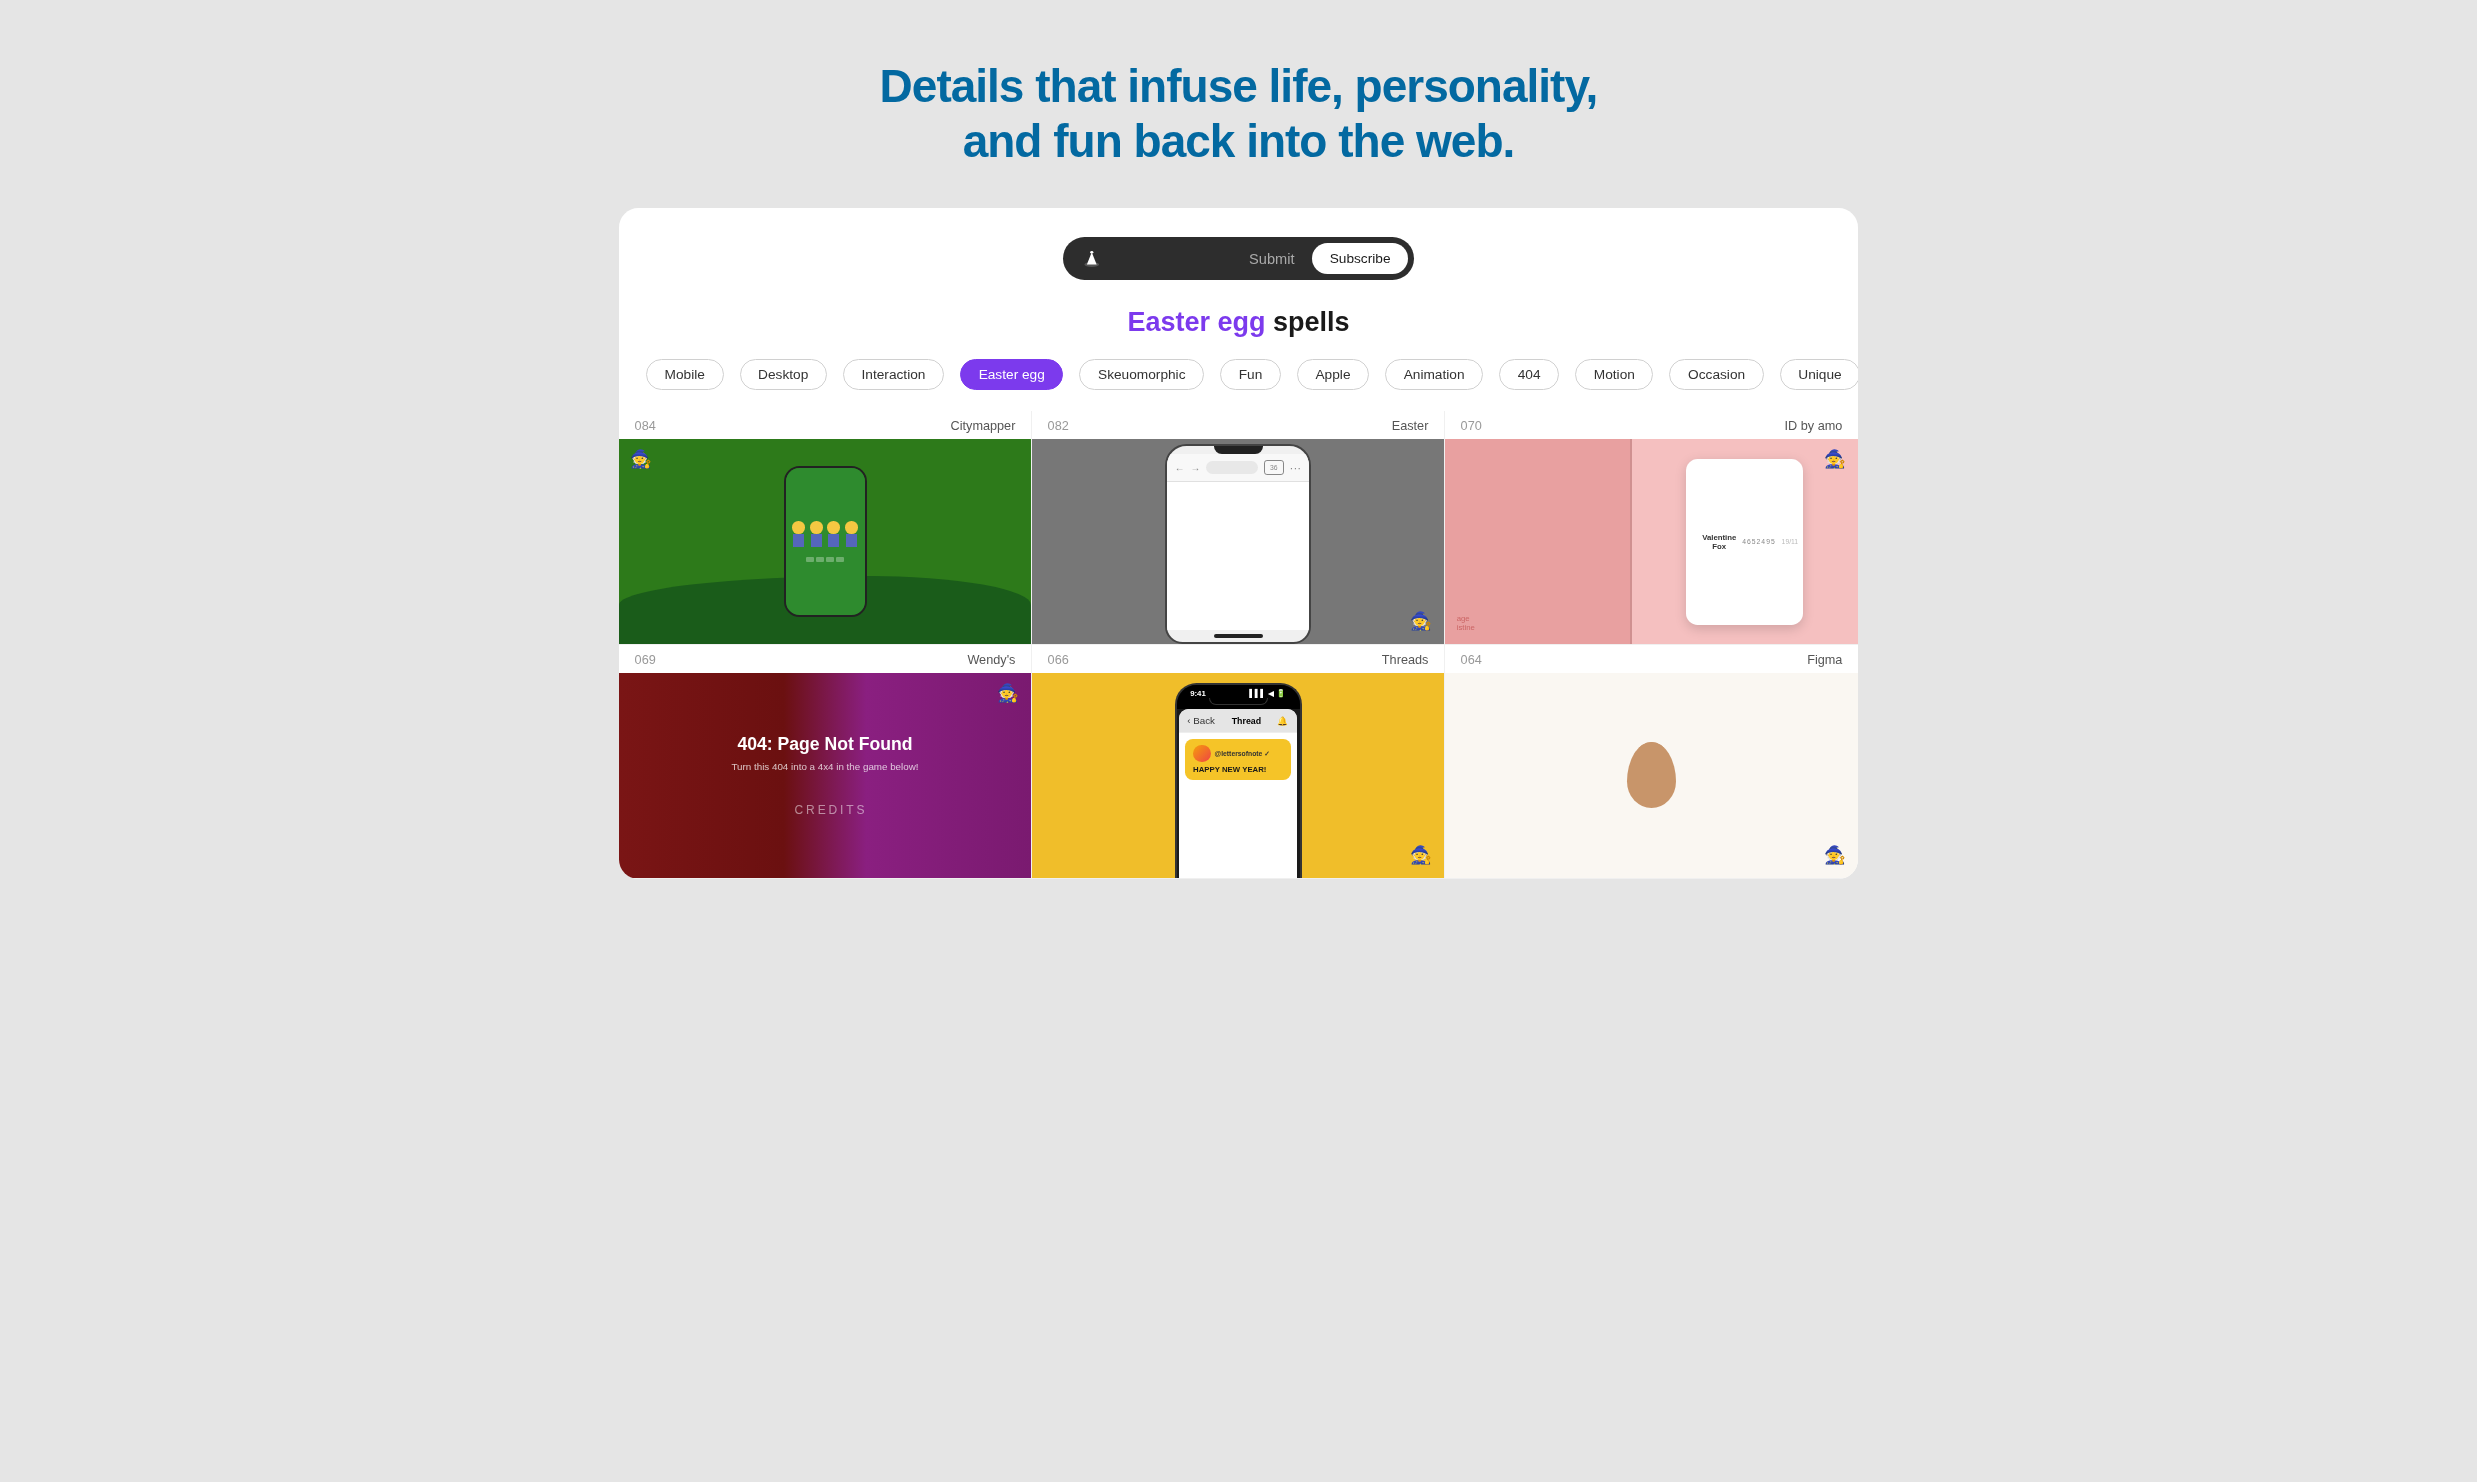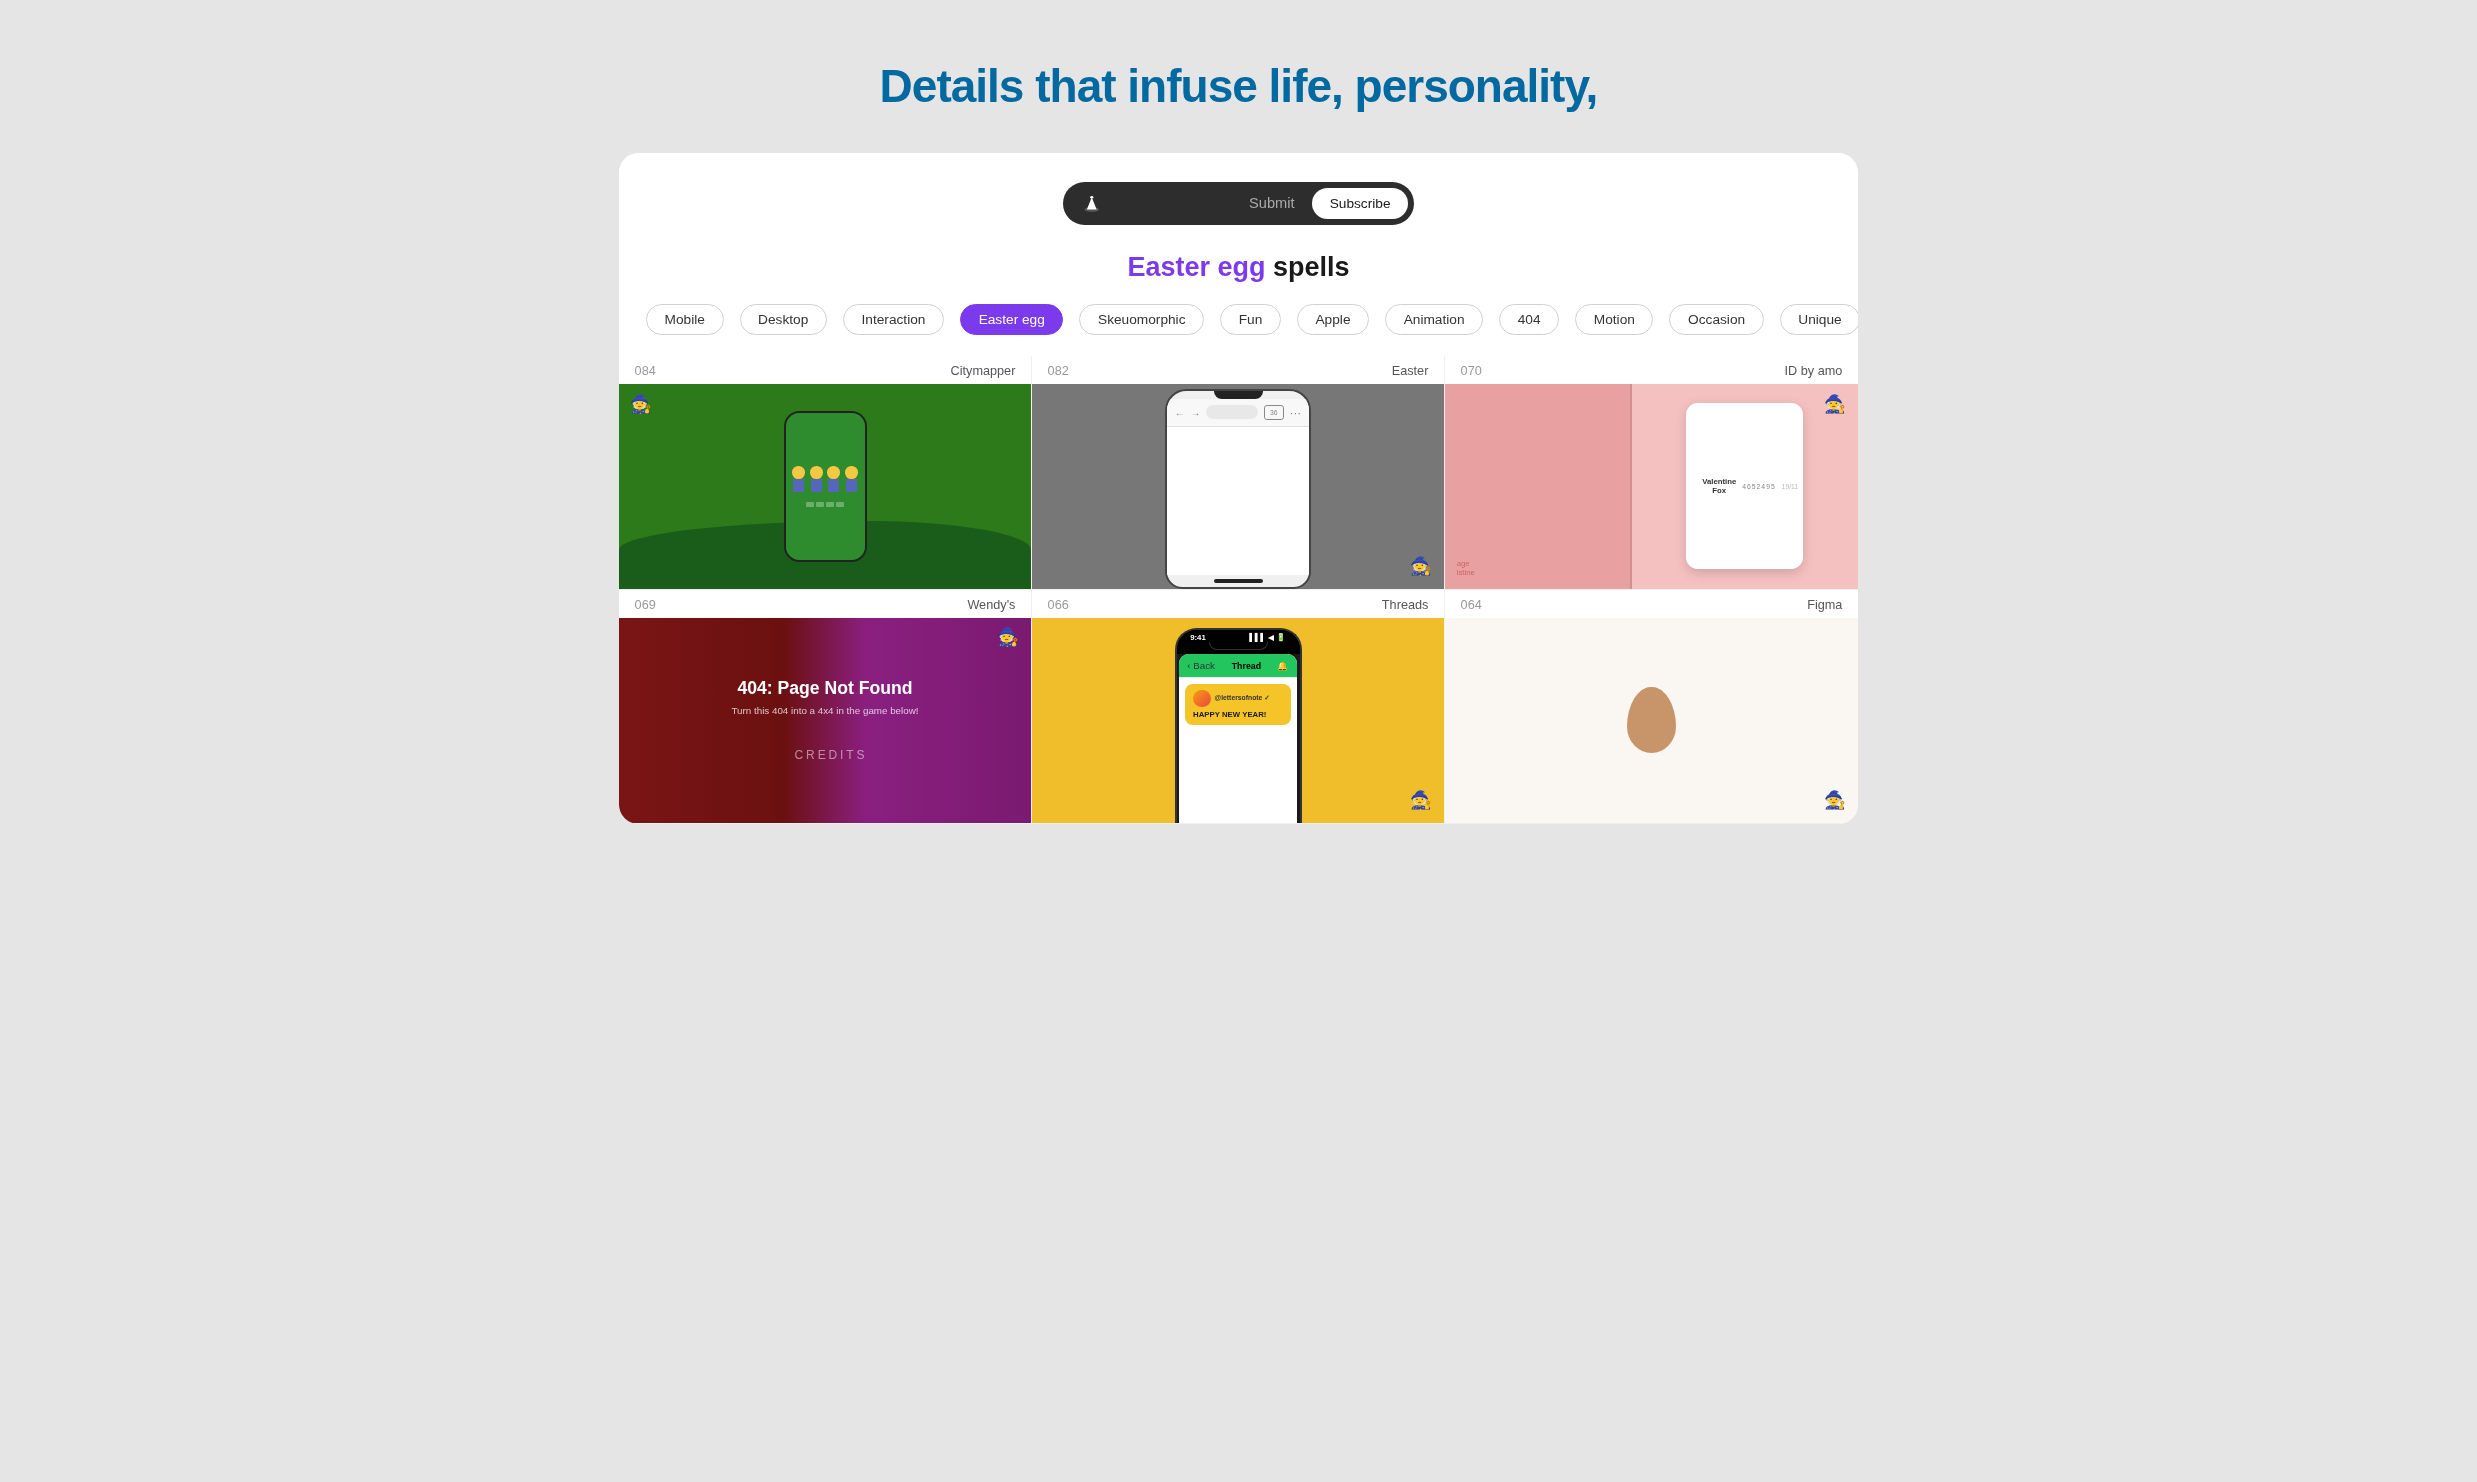--- a/index.html
+++ b/index.html
@@ -336,20 +336,21 @@
       border-radius: 2px;
       margin: 3.9px auto;
     }
   </style>
 </head>
 <body>
 
 <div class="hero">
   <h1 class="hero-title">
     <span>Details that infuse life, personality,</span><br>
+    <span>and fun back into the web.</span>
   </h1>
 </div>
 
 <div class="main-container">
 
   <div class="search-bar-wrapper">
     <div class="search-bar">
       <span class="search-icon">
         <svg viewBox="0 0 24 24" fill="white">
           <ellipse cx="12" cy="19" rx="9" ry="3" fill="#555"></ellipse>
@@ -520,21 +521,21 @@
               <span style="font-size:7.8px;color:#fff;font-weight:600;">9:41</span>
               <span style="font-size:7.8px;color:#fff;">▌▌▌ ◀ 🔋</span>
             </div>
 
             <div style="background:#000; display:flex; justify-content:center; padding-bottom:3.9px;">
               <div style="width:59px;height:7.8px;background:#000;border-radius:0 0 9.8px 9.8px;border:1.5px solid #333;border-top:none;"></div>
             </div>
 
             <div style="flex:1; background:#fff; margin:0 2.9px; border-radius:9.8px 9.8px 0 0; overflow:hidden; display:flex; flex-direction:column;">
 
-              <div style="display:flex; align-items:center; padding:5.9px 7.8px; border-bottom:1px solid #eee; gap:3.9px; background:#22c55e;">
+              <div style="display:flex; align-items:center; padding:5.9px 7.8px; border-bottom:1px solid #eee; gap:3.9px; background:#e5e5e5;">
                 <span style="font-size:9.8px;color:#333;">‹ Back</span>
                 <span style="flex:1;text-align:center;font-size:8.8px;font-weight:700;">Thread</span>
                 <span style="font-size:8.8px;">🔔</span>
               </div>
 
               <div style="background:#f5c428; margin:5.9px 5.9px; border-radius:7.8px; padding:5.9px 7.8px;">
                 <div style="display:flex; align-items:center; gap:3.9px; margin-bottom:2.9px;">
                   <div style="width:17.6px;height:17.6px;border-radius:50%;background:linear-gradient(135deg,#f59e0b,#ef4444);overflow:hidden;"></div>
                   <span style="font-size:6.8px;font-weight:700;color:#333;">@lettersofnote ✓</span>
                 </div>

